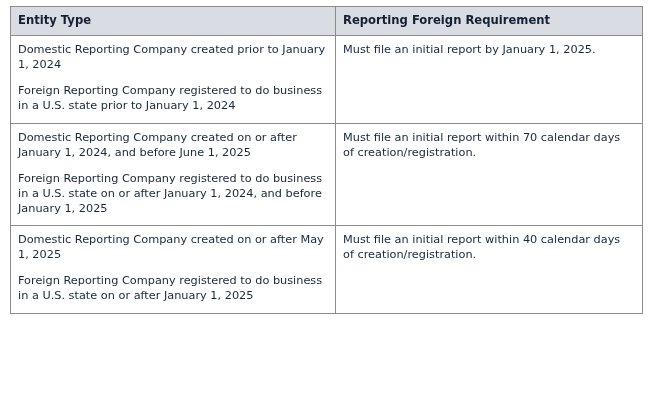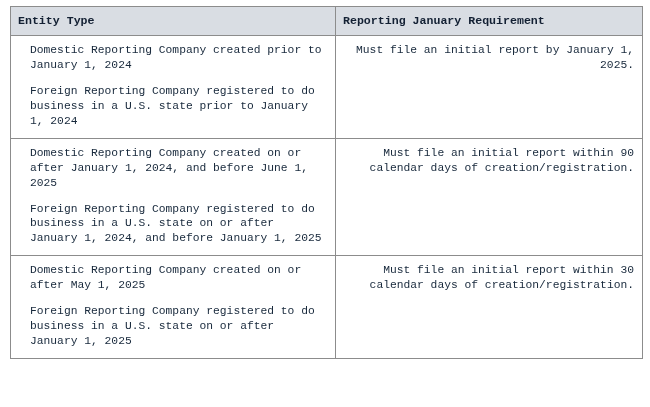--- a/index.html
+++ b/index.html
@@ -12,21 +12,20 @@
     height: 407px;
     font-family: "DejaVu Sans", sans-serif;
     color: #1b2a3a;
   }
   .page {
     box-sizing: border-box;
     width: 650px;
     height: 407px;
     padding: 6px 8px 8px 10px;
     background: #ffffff;
-    font-family: Liberation Mono, monospace;
   }
   table.req-table {
     border-collapse: collapse;
     table-layout: fixed;
     width: 632px;
     border: 1px solid #8c8c8c;
   }
   table.req-table col.col-entity { width: 325px; }
   table.req-table col.col-timing { width: 307px; }
 
@@ -42,68 +41,67 @@
   table.req-table thead th {
     background: #d9dde3;
     font-weight: bold;
     font-size: 11.6px;
     padding-top: 6px;
     padding-bottom: 7px;
     text-align: left;
     color: #132033;
   }
   td .para {
-    margin: 0 0 0 12px;
+    margin: 0 0 0 0;
   }
   td .para + .para {
     margin-top: 11px;
   }
   .timing-cell .para {
     color: #17283b;
-    text-align: right;
   }
 </style>
 </head>
 <body>
 
 <div class="page">
   <table class="req-table">
     <colgroup>
       <col class="col-entity">
       <col class="col-timing">
     </colgroup>
     <thead>
       <tr>
         <th>Entity Type</th>
-        <th>Reporting January Requirement</th>
+        <th>Reporting Foreign Requirement</th>
       </tr>
     </thead>
     <tbody>
       <tr>
         <td class="entity-cell">
           <p class="para">Domestic Reporting Company created prior to January 1, 2024</p>
           <p class="para">Foreign Reporting Company registered to do business in a U.S. state prior to January 1, 2024</p>
         </td>
         <td class="timing-cell">
           <p class="para">Must file an initial report by January 1, 2025.</p>
         </td>
       </tr>
       <tr>
         <td class="entity-cell">
           <p class="para">Domestic Reporting Company created on or after January 1, 2024, and before June 1, 2025</p>
           <p class="para">Foreign Reporting Company registered to do business in a U.S. state on or after January 1, 2024, and before January 1, 2025</p>
         </td>
         <td class="timing-cell">
-          <p class="para">Must file an initial report within 90 calendar days of creation/registration.</p>
+          <p class="para">Must file an initial report within 70 calendar days of creation/registration.</p>
         </td>
       </tr>
       <tr>
         <td class="entity-cell">
           <p class="para">Domestic Reporting Company created on or after May 1, 2025</p>
           <p class="para">Foreign Reporting Company registered to do business in a U.S. state on or after January 1, 2025</p>
         </td>
         <td class="timing-cell">
-          <p class="para">Must file an initial report within 30 calendar days of creation/registration.</p>
+          <p class="para">Must file an initial report within 40 calendar days of creation/registration.</p>
         </td>
       </tr>
     </tbody>
   </table>
 </div>
 
 </body></html>

